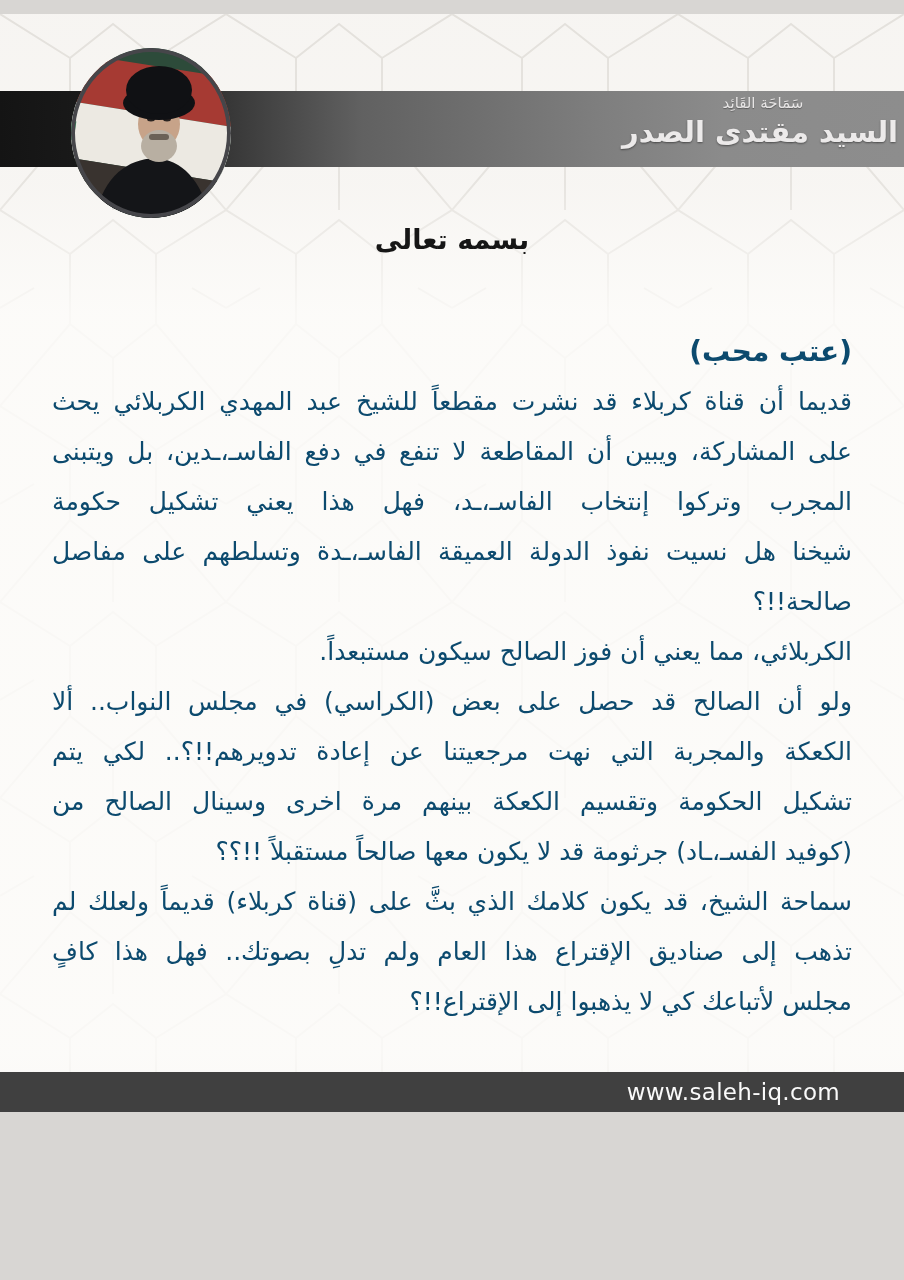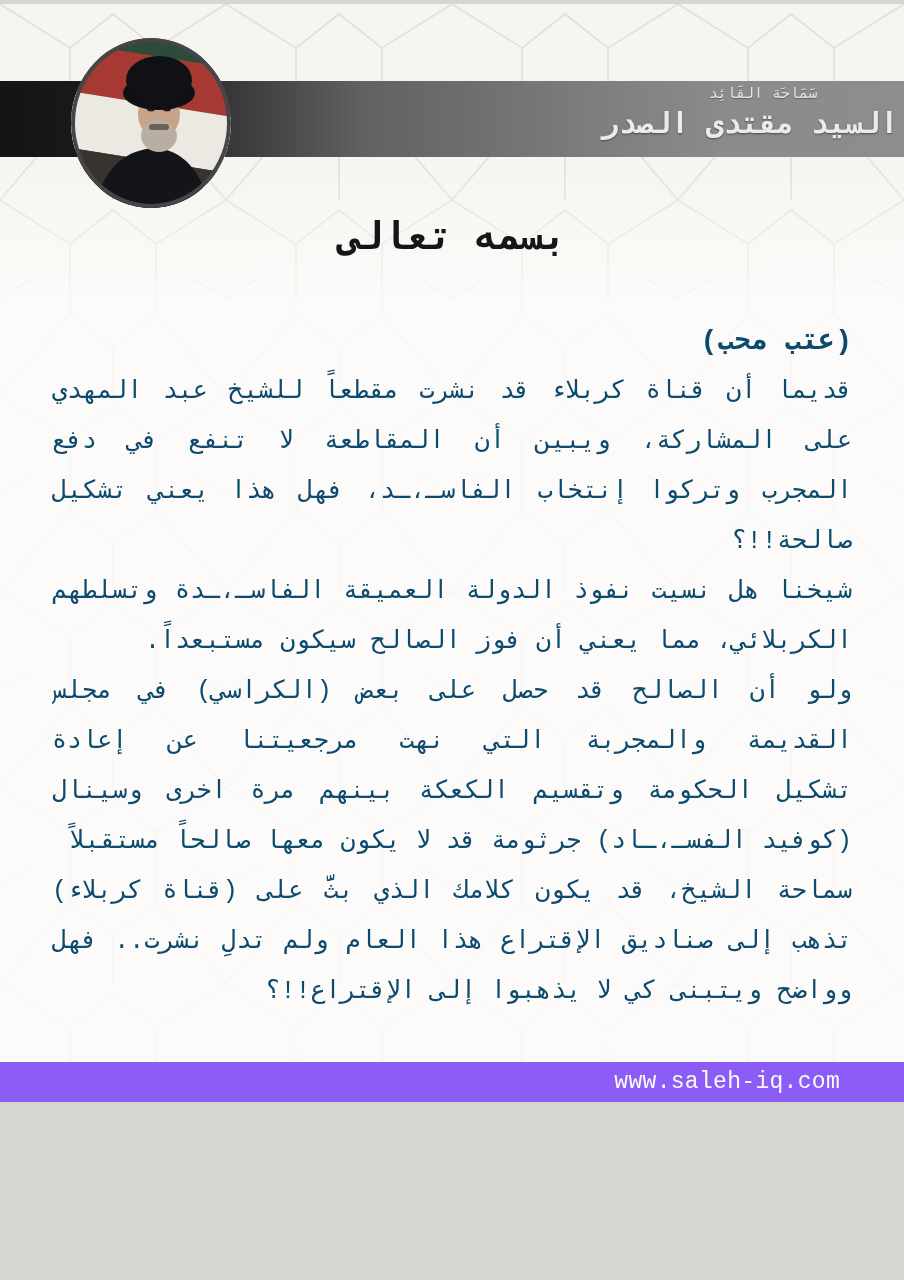--- a/index.html
+++ b/index.html
@@ -3,24 +3,23 @@
 <meta charset="utf-8">
 <style>
   * { margin: 0; padding: 0; box-sizing: border-box; }
   html, body { background: #d8d6d3; }
   body { font-family: "DejaVu Sans", "Liberation Sans", sans-serif; }
 
   .page {
     position: relative;
     width: 904px;
     height: 1098px;
-    margin: 4px auto;
+    margin: 14px auto;
     background: #f6f4f1;
     overflow: hidden;
-    font-family: Liberation Mono, monospace;
   }
 
   
   .bg-pattern {
     position: absolute;
     inset: 0;
     z-index: 0;
   }
   .bg-soften {
     position: absolute;
@@ -81,21 +80,21 @@
   .portrait svg { display: block; width: 100%; height: 100%; }
 
   
   .basmala {
     position: absolute;
     left: 0; top: 210px;
     width: 100%;
     z-index: 3;
     text-align: center;
     direction: rtl;
-    font-size: 38px;
+    font-size: 27px;
     font-weight: bold;
     color: #161616;
   }
 
   
   .body-text {
     position: absolute;
     left: 52px; right: 52px; top: 313px;
     z-index: 3;
     direction: rtl;
@@ -136,21 +135,21 @@
     line-height: 1;
     padding-top: 6px;
   }
 
   
   .footer-bar {
     position: absolute;
     left: 0; bottom: 0;
     width: 904px; height: 40px;
     z-index: 3;
-    background: #8b5cf6;
+    background: #404040;
     display: flex;
     align-items: center;
     justify-content: flex-end;
     padding-right: 64px;
   }
   .site-url {
     color: #fafafa;
     font-size: 23px;
     letter-spacing: 0.3px;
   }
@@ -217,33 +216,33 @@
 
   <h1 class="basmala">بسمه تعالى</h1>
 
   <main class="body-text">
     <div class="bline para-heading">(عتب محب)</div>
 
     <div class="bline jline">قديما أن قناة كربلاء قد نشرت مقطعاً للشيخ عبد المهدي الكربلائي يحث</div>
     <div class="bline jline">على المشاركة، ويبين أن المقاطعة لا تنفع في دفع الفاسـ،ـدين، بل ويتبنى</div>
 
     <div class="bline jline">المجرب وتركوا إنتخاب الفاسـ،ـد، فهل هذا يعني تشكيل حكومة</div>
+    <div class="bline jline">شيخنا هل نسيت نفوذ الدولة العميقة الفاسـ،ـدة وتسلطهم على مفاصل</div>
+
     <div class="bline eline">صالحة!!؟</div>
-
-    <div class="bline jline">شيخنا هل نسيت نفوذ الدولة العميقة الفاسـ،ـدة وتسلطهم على مفاصل</div>
     <div class="bline eline">الكربلائي، مما يعني أن فوز الصالح سيكون مستبعداً.</div>
 
     <div class="bline jline">ولو أن الصالح قد حصل على بعض (الكراسي) في مجلس النواب.. ألا</div>
-    <div class="bline jline">القديمة والمجربة التي نهت مرجعيتنا عن إعادة تدويرهم!!؟.. لكي يتم</div>
+    <div class="bline jline">الكعكة والمجربة التي نهت مرجعيتنا عن إعادة تدويرهم!!؟.. لكي يتم</div>
     <div class="bline jline">تشكيل الحكومة وتقسيم الكعكة بينهم مرة اخرى وسينال الصالح من</div>
     <div class="bline eline">(كوفيد الفسـ،ـاد) جرثومة قد لا يكون معها صالحاً مستقبلاً !!؟؟</div>
 
     <div class="bline jline">سماحة الشيخ، قد يكون كلامك الذي بثَّ على (قناة كربلاء) قديماً ولعلك لم</div>
-    <div class="bline jline">تذهب إلى صناديق الإقتراع هذا العام ولم تدلِ نشرت.. فهل هذا كافٍ</div>
-    <div class="bline eline">وواضح ويتبنى كي لا يذهبوا إلى الإقتراع!!؟</div>
+    <div class="bline jline">تذهب إلى صناديق الإقتراع هذا العام ولم تدلِ بصوتك.. فهل هذا كافٍ</div>
+    <div class="bline eline">مجلس لأتباعك كي لا يذهبوا إلى الإقتراع!!؟</div>
   </main>
 
   <div class="page-tab">
     <span class="num">١</span>
   </div>
 
   <footer class="footer-bar">
     <span class="site-url">www.saleh-iq.com</span>
   </footer>
 

